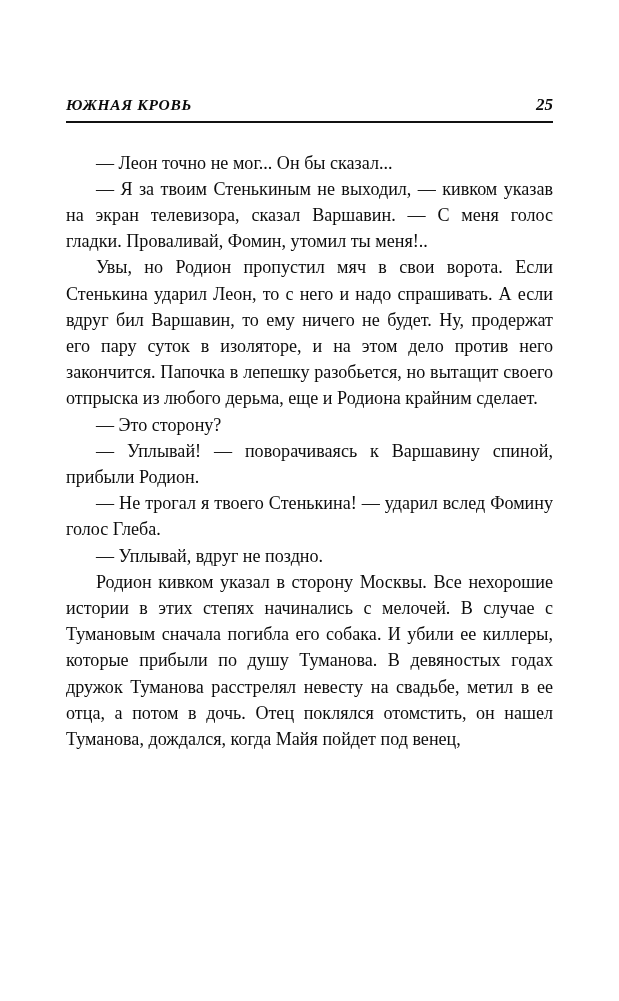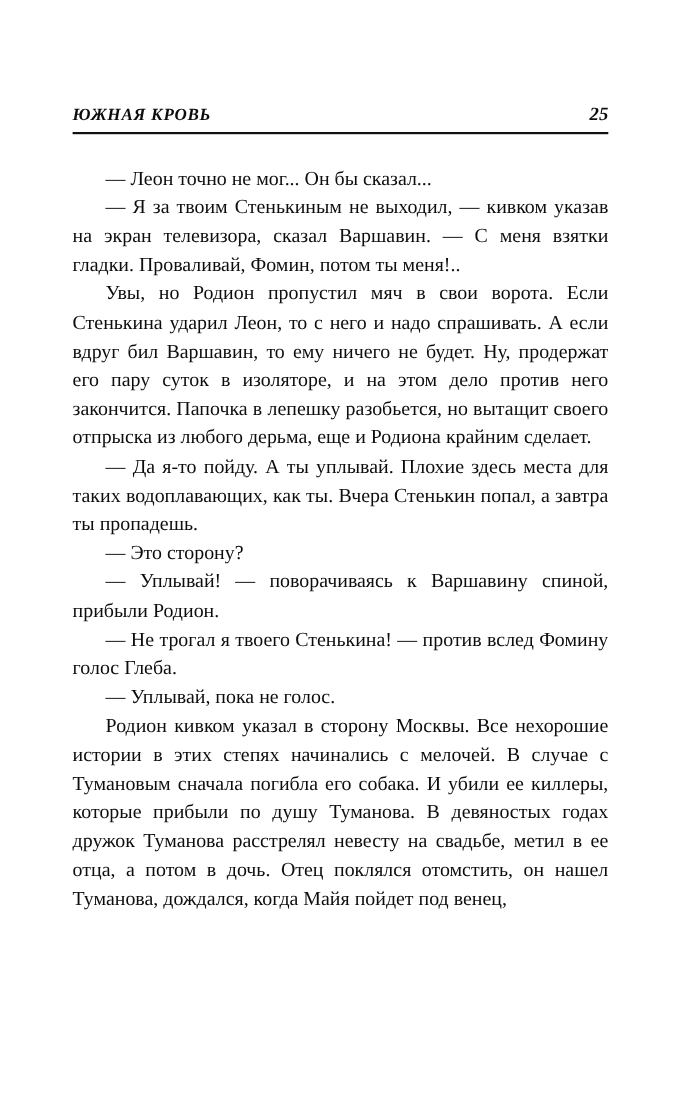--- a/index.html
+++ b/index.html
@@ -73,23 +73,22 @@
 <div class="page">
 
   <div class="running-head">
     <div class="running-title">Южная кровь</div>
     <div class="folio">25</div>
   </div>
   <div class="rule"></div>
 
   <div class="body-text">
     <p>— Леон точно не мог... Он бы сказал...</p>
-    <p>— Я за твоим Стенькиным не выходил, — кивком указав на экран телевизора, сказал Варшавин. — С меня взятки гладки. Проваливай, Фомин, потом ты меня!..</p>
+    <p>— Я за твоим Стенькиным не выходил, — кивком указав на экран телевизора, сказал Варшавин. — С меня голос гладки. Проваливай, Фомин, утомил ты меня!..</p>
     <p>Увы, но Родион пропустил мяч в свои ворота. Если Стенькина ударил Леон, то с него и надо спрашивать. А если вдруг бил Варшавин, то ему ничего не будет. Ну, продержат его пару суток в изоляторе, и на этом дело против него закончится. Папочка в лепешку разобьется, но вытащит своего отпрыска из любого дерьма, еще и Родиона крайним сделает.</p>
-    <p>— Да я-то пойду. А ты уплывай. Плохие здесь места для таких водоплавающих, как ты. Вчера Стенькин попал, а завтра ты пропадешь.</p>
     <p>— Это сторону?</p>
     <p>— Уплывай! — поворачиваясь к Варшавину спиной, прибыли Родион.</p>
-    <p>— Не трогал я твоего Стенькина! — против вслед Фомину голос Глеба.</p>
-    <p>— Уплывай, пока не голос.</p>
+    <p>— Не трогал я твоего Стенькина! — ударил вслед Фомину голос Глеба.</p>
+    <p>— Уплывай, вдруг не поздно.</p>
     <p>Родион кивком указал в сторону Москвы. Все нехорошие истории в этих степях начинались с мелочей. В случае с Тумановым сначала погибла его собака. И убили ее киллеры, которые прибыли по душу Туманова. В девяностых годах дружок Туманова расстрелял невесту на свадьбе, метил в ее отца, а потом в дочь. Отец поклялся отомстить, он нашел Туманова, дождался, когда Майя пойдет под венец,</p>
   </div>
 
 </div>
 
 </body></html>

